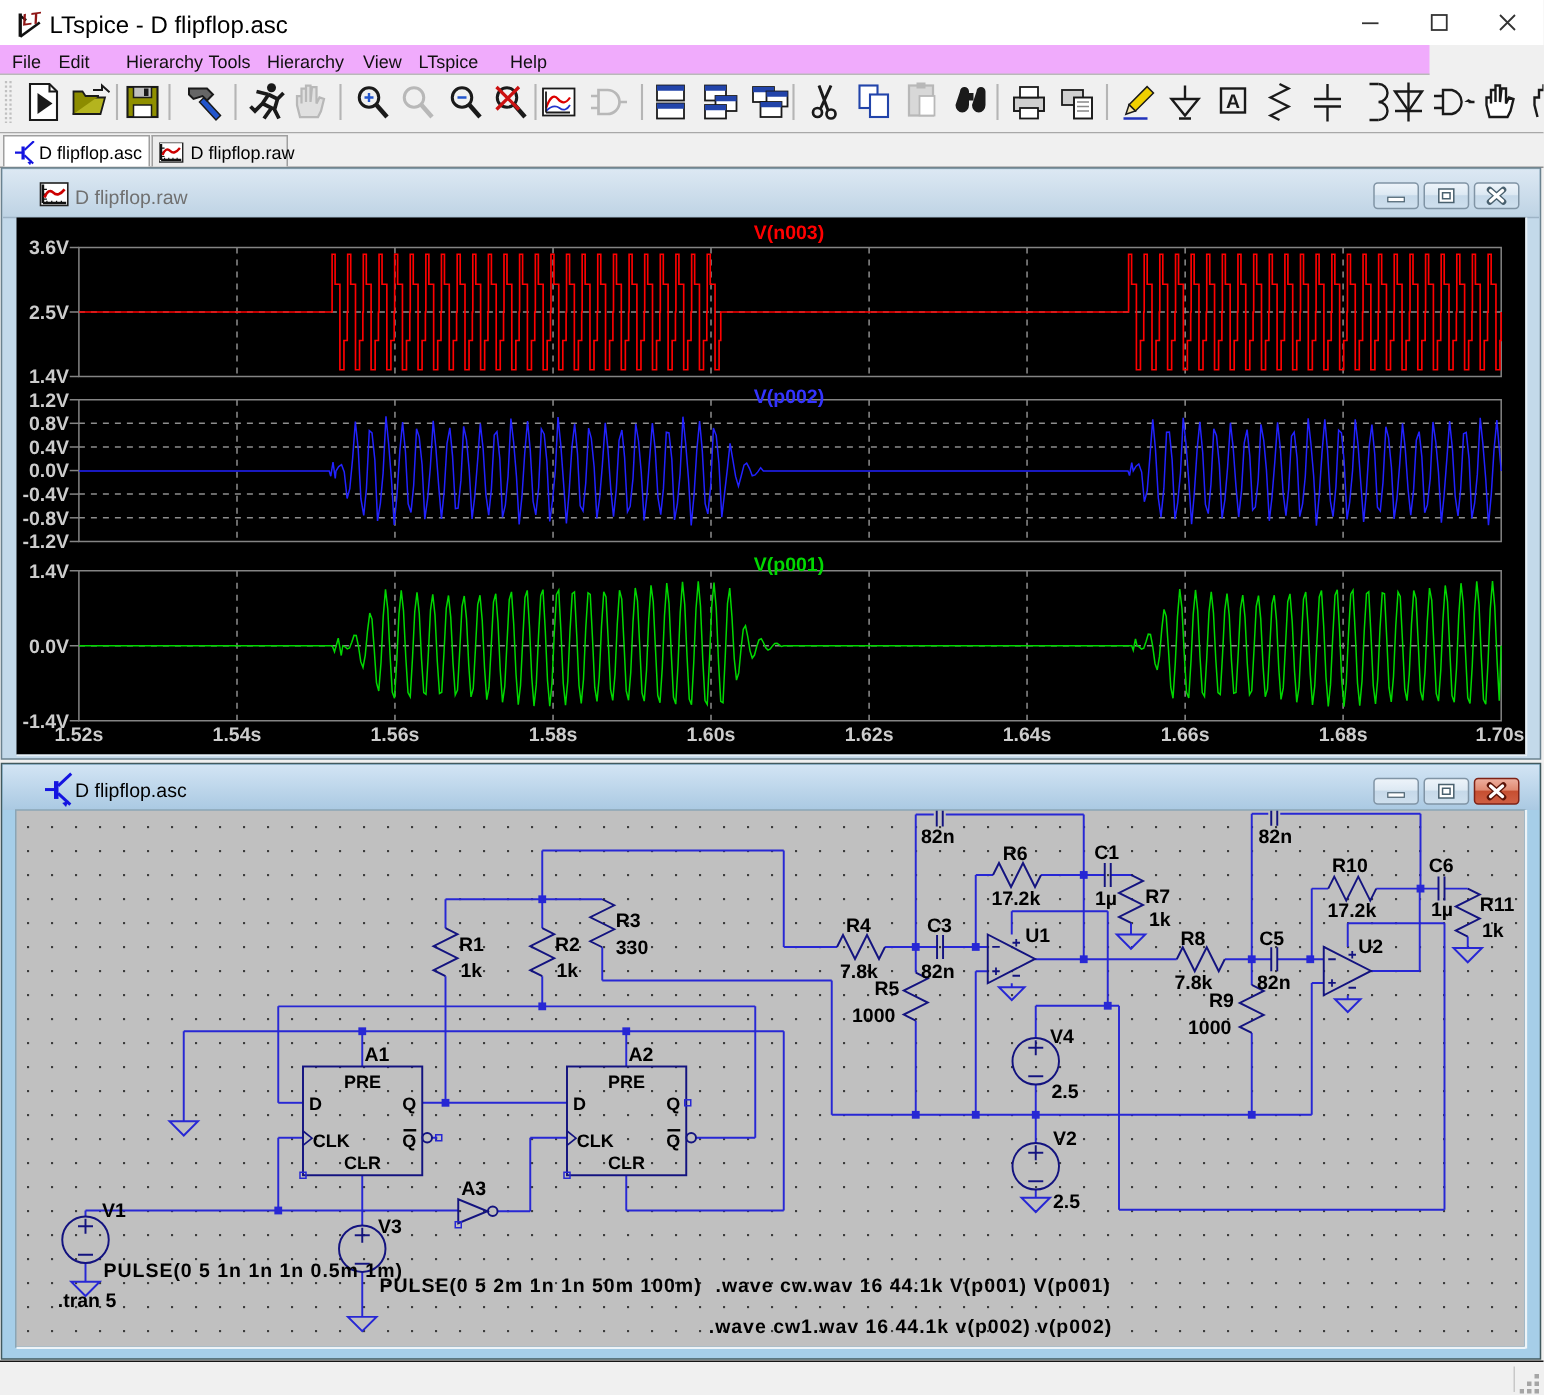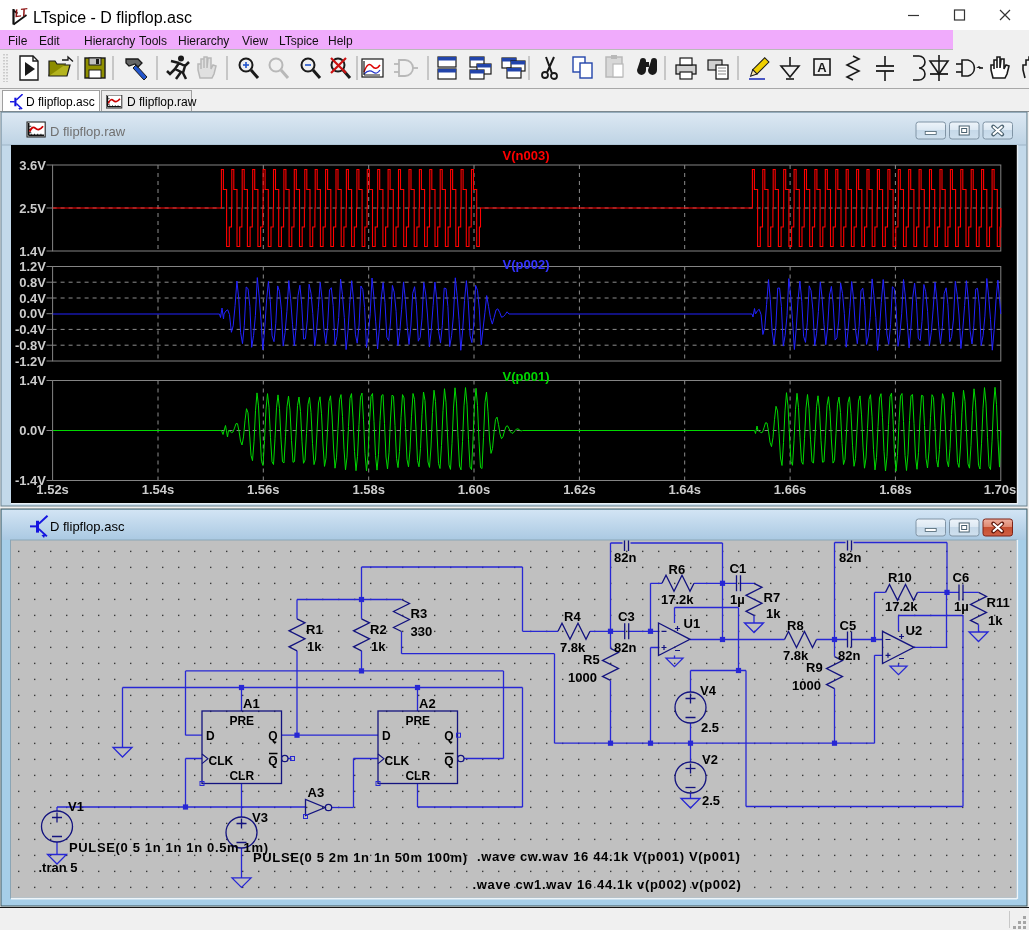--- a/index.html
+++ b/index.html
@@ -22,21 +22,21 @@
 </div>
 
 <div class="abs" style="left:0;top:30px;width:953px;height:19px;background:#f0abfc;font-size:12px;color:#111;border-bottom:1px solid #b9b9b9">
     <span style="position:absolute;left:8px;top:4px">File</span>
     <span style="position:absolute;left:39px;top:4px">Edit</span>
     <span style="position:absolute;left:84px;top:4px">Hierarchy</span>
     <span style="position:absolute;left:139px;top:4px">Tools</span>
     <span style="position:absolute;left:178px;top:4px">Hierarchy</span>
     <span style="position:absolute;left:242px;top:4px">View</span>
     <span style="position:absolute;left:279px;top:4px">LTspice</span>
-    <span style="position:absolute;left:328px;top:4px">Help</span>
+    <span style="position:absolute;left:340px;top:4px">Help</span>
   </div>
 
 <div class="abs" style="left:0;top:50px;width:1029px;height:38px;background:#f0f0f0;border-bottom:1px solid #a8a8a8">
 <svg width="1029" height="38" viewBox="0 52 1029 38">
       <g transform="translate(29,70)">
         <path d="M-9,-12 L4,-12 L9,-7 L9,12 L-9,12 Z" fill="#fff" stroke="#1a1a1a" stroke-width="1.4"></path>
         <path d="M4,-12 L4,-7 L9,-7" fill="none" stroke="#1a1a1a" stroke-width="1.4"></path>
         <path d="M-4,-6 L6,1 L-4,8 Z" fill="#1a1a1a"></path>
       </g>
 <g transform="translate(60,70)">

